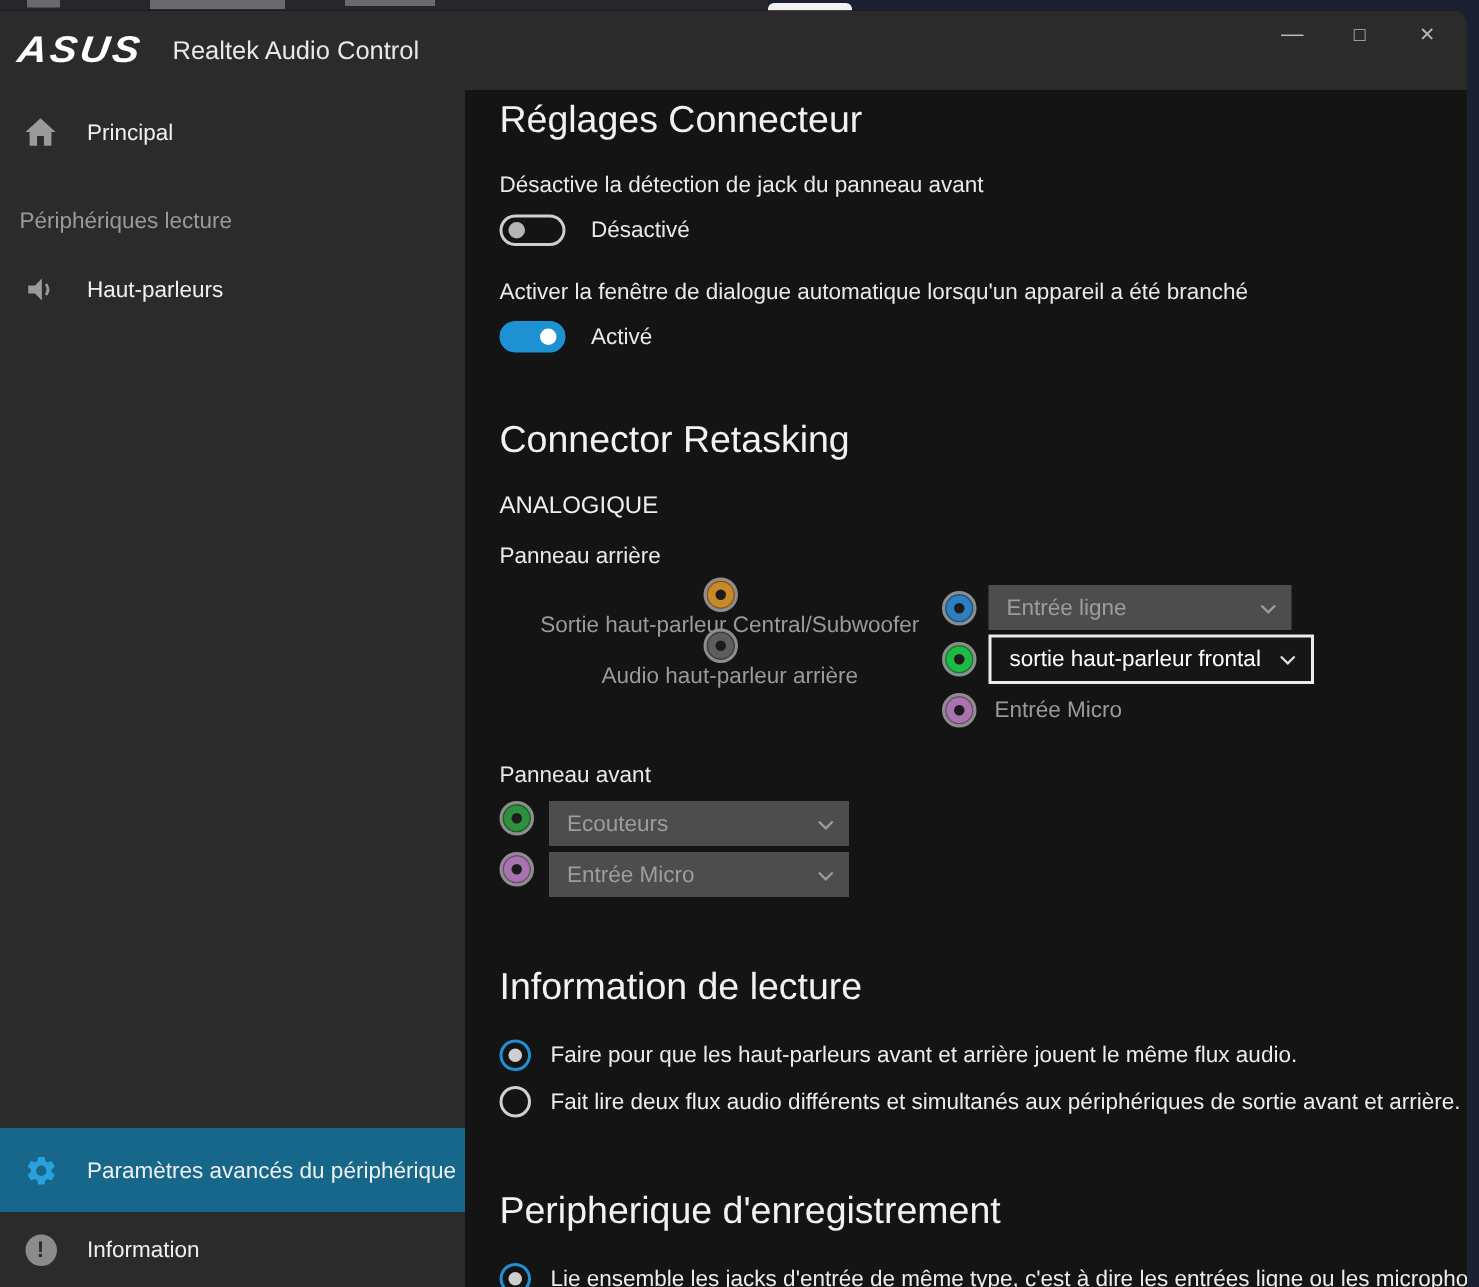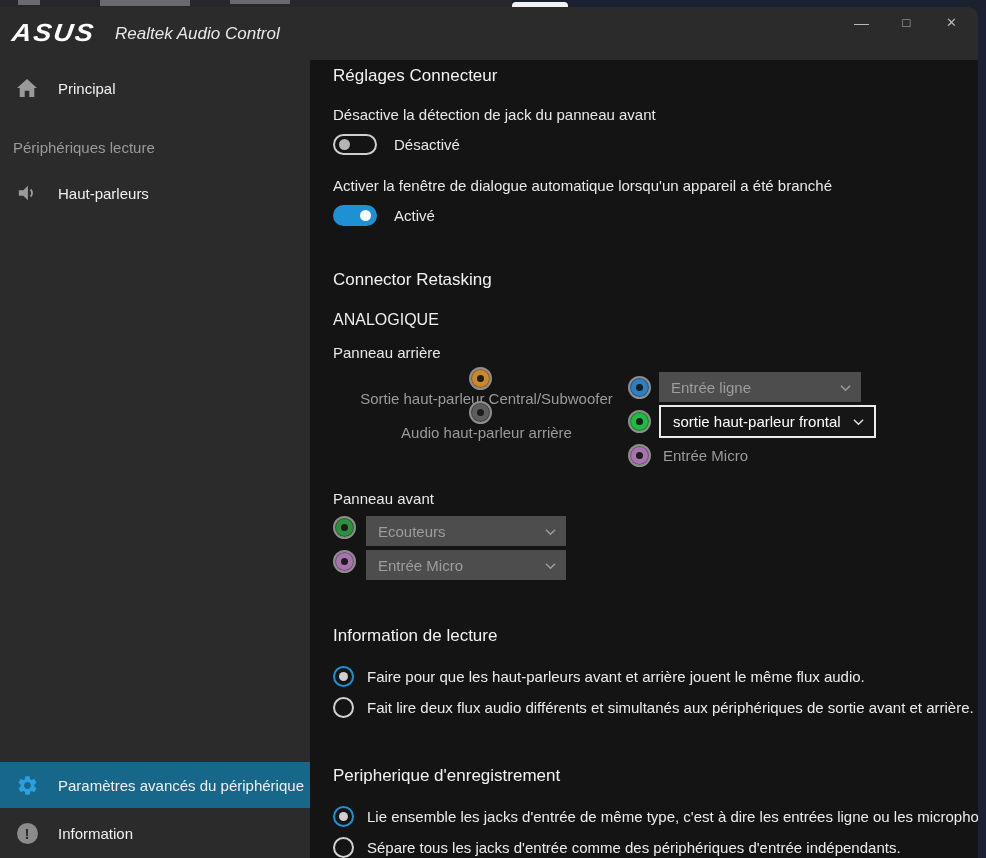--- a/index.html
+++ b/index.html
@@ -16,45 +16,45 @@
   .bg-sliver .seg-tab { position: absolute; left: 512px; top: 2px; width: 56px; height: 5px; background: #f2f2f2; border-radius: 4px 4px 0 0; }
   .bg-sliver .seg-right { position: absolute; left: 568px; top: 0; width: 418px; height: 7px; background: #1b2130; }
 
   
   .app-window { position: absolute; top: 7px; left: 0; width: 978px; height: 851px;
     background: #141414; border-top-right-radius: 9px; overflow: hidden; }
 
   .titlebar { position: relative; height: 53px; background: #2b2b2b; display: flex; align-items: center; }
   .brand-logo { margin-left: 12px; color: #ffffff; font-weight: bold; font-style: italic;
     font-size: 27px; letter-spacing: 2px; transform: skewX(-8deg) scaleY(0.92); }
-  .window-title { margin-left: 20px; color: #e8e8e8; font-size: 17px; font-weight: 400; font-style: italic; }
+  .window-title { margin-left: 20px; color: #e8e8e8; font-size: 17px; font-weight: 400; }
   .window-controls { position: absolute; right: 4px; top: 0; height: 30px; display: flex; }
   .win-btn { width: 45px; height: 30px; display: flex; align-items: center; justify-content: center;
     color: #b8b8b8; font-size: 13px; cursor: default; }
   .win-btn.min { font-size: 15px; }
 
   .body-row { display: flex; height: 798px; }
 
   
   .sidebar { width: 310px; background: #2b2b2b; display: flex; flex-direction: column; flex-shrink: 0; }
   .side-item { display: flex; align-items: center; height: 44px; padding-left: 14px; color: #f0f0f0; font-size: 15px; }
   .side-item .icon-box { width: 26px; height: 26px; display: flex; align-items: center; justify-content: center; }
   .side-item .lbl { margin-left: 18px; }
   .side-item.first { margin-top: 6px; }
   .side-section-label { color: #9a9a9a; font-size: 15px; padding-left: 13px; margin-top: 29px; height: 22px; }
   .side-item.device { margin-top: 10px; }
   .side-spacer { flex: 1; }
-  .side-item.active-item { background: #17678a; height: 46px; }
+  .side-item.active-item { background: #17678a; height: 56px; }
   .info-circle { width: 21px; height: 21px; border-radius: 50%; background: #8b8b8b; color: #2b2b2b;
     font-weight: bold; font-size: 15px; display: flex; align-items: center; justify-content: center; }
   .side-item.info-item { height: 50px; }
 
   
   .main { flex: 1; padding: 6px 0 0 23px; overflow: hidden; white-space: nowrap; }
-  .h-section { color: #f2f2f2; font-size: 17px; font-weight: 400; }
+  .h-section { color: #f2f2f2; font-size: 25px; font-weight: 400; }
   .lbl-line { color: #e9e9e9; font-size: 15px; }
   .mt-label1 { margin-top: 20px; }
 
   .toggle-row { display: flex; align-items: center; margin-top: 9px; height: 24px; }
   .toggle { width: 44px; height: 21px; border-radius: 11px; position: relative; flex-shrink: 0; }
   .toggle.off { border: 2px solid #cfcfcf; background: transparent; }
   .toggle.off .knob { position: absolute; left: 4px; top: 3px; width: 11px; height: 11px; border-radius: 50%; background: #b5b5b5; }
   .toggle.on { background: #1e91d2; border: 2px solid #1e91d2; }
   .toggle.on .knob { position: absolute; right: 4px; top: 3px; width: 11px; height: 11px; border-radius: 50%; background: #ffffff; }
   .toggle-state { margin-left: 17px; color: #e9e9e9; font-size: 15px; }

